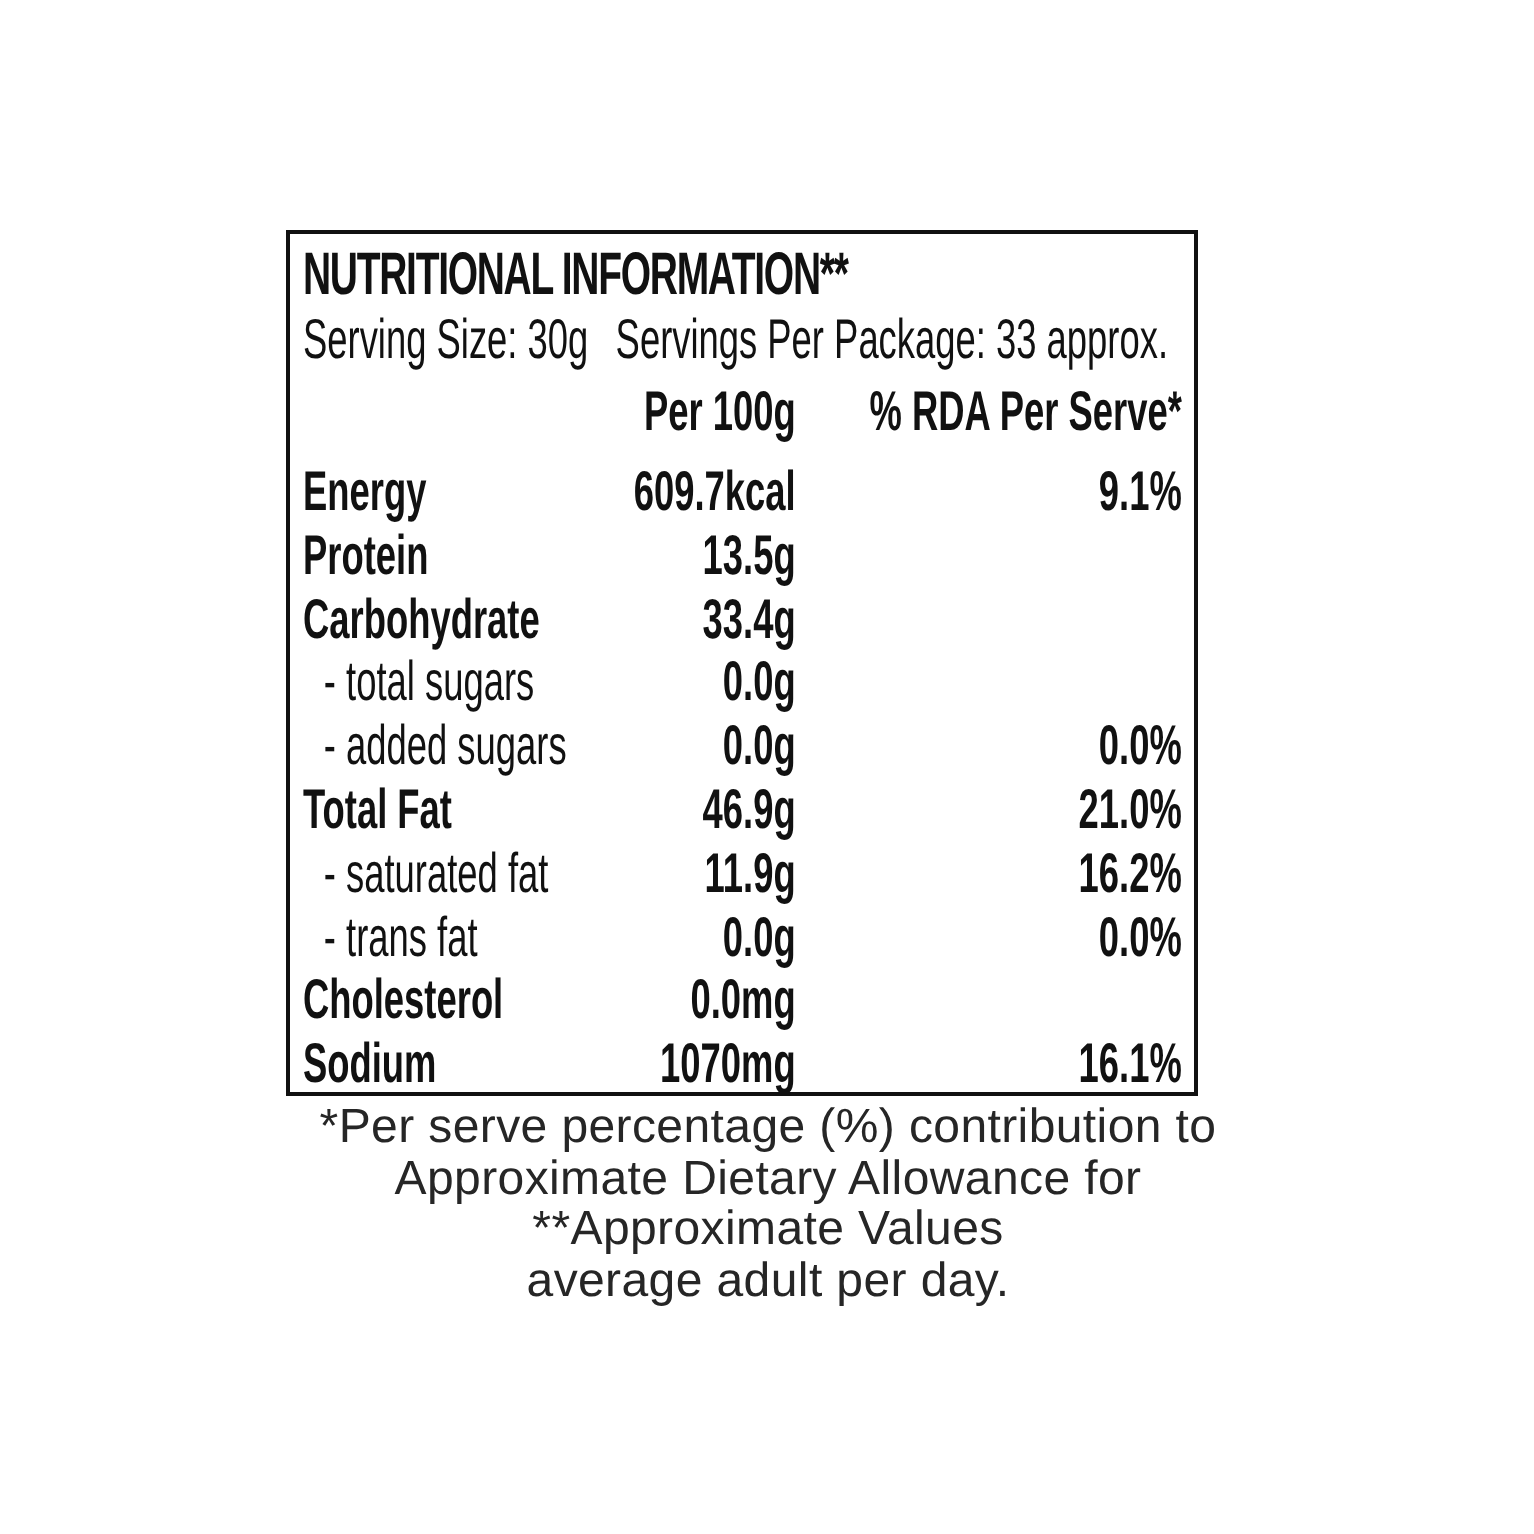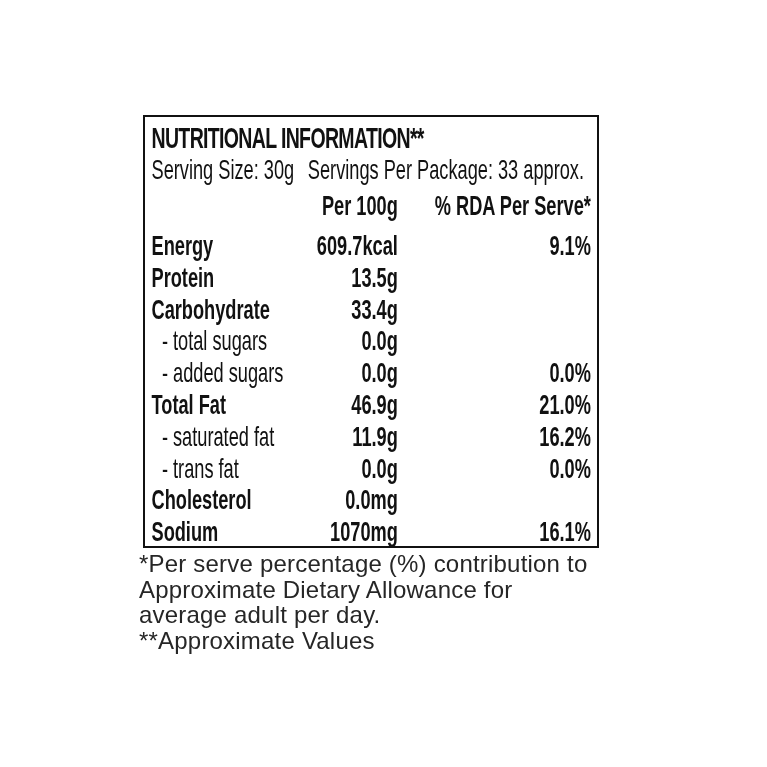--- a/index.html
+++ b/index.html
@@ -73,20 +73,21 @@
   }
   .footnotes {
     position: absolute;
     left: 139px;
     top: 551px;
     width: 490px;
     color: #262626;
     font-size: 24px;
     line-height: 25.5px;
     letter-spacing: 0.2px;
+    text-align: center;
   }
 </style>
 </head>
 <body>
 
 <div class="page">
 
   <div class="label-box">
     <div class="condensed">
 
@@ -155,17 +156,17 @@
             <span class="rda">16.1%</span>
           </div>
         </div>
 
     </div>
   </div>
 
   <div class="footnotes">
     <div>*Per serve percentage (%) contribution to</div>
     <div>Approximate Dietary Allowance for</div>
+    <div>**Approximate Values</div>
     <div>average adult per day.</div>
-    <div>**Approximate Values</div>
   </div>
 
 </div>
 
 </body></html>

